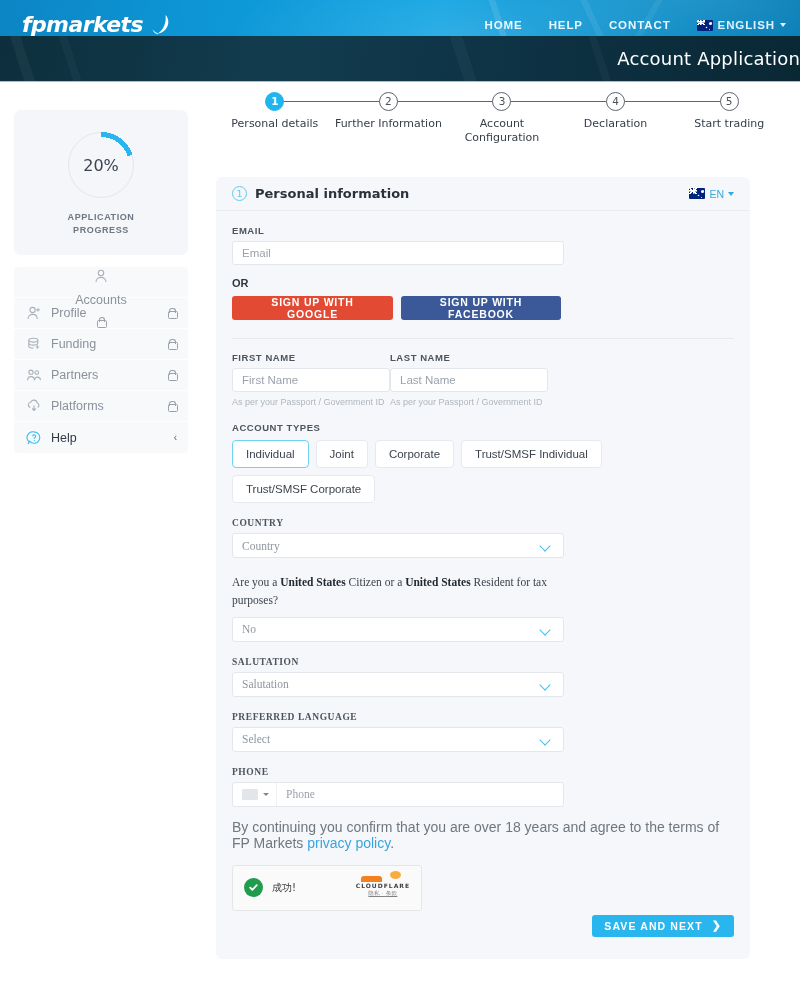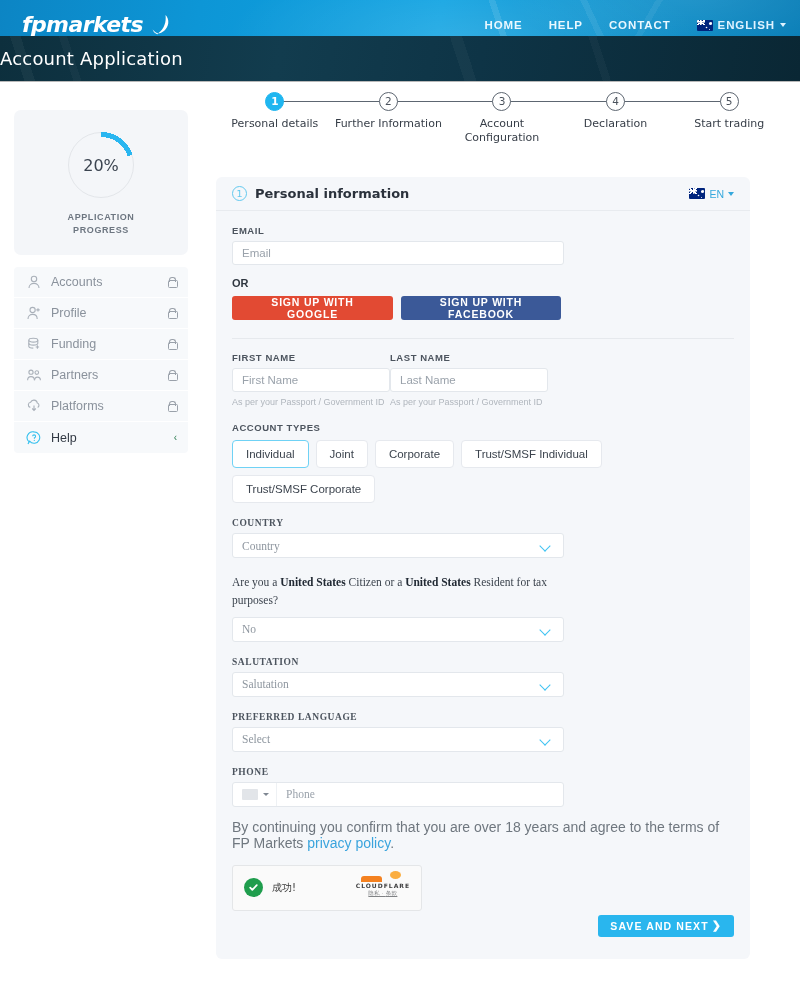--- a/index.html
+++ b/index.html
@@ -79,21 +79,21 @@
   .caret-down {
     width: 0; height: 0; border-left: 3.5px solid transparent;
     border-right: 3.5px solid transparent; border-top: 4px solid currentColor;
     display: inline-block;
   }
 
   
   .banner {
     position: relative; height: 46px;
     background: linear-gradient(100deg, #0d2f3d 0%, #123c4e 35%, #0e3446 60%, #0a2734 100%);
-    display: flex; align-items: center; justify-content: flex-start;
+    display: flex; align-items: center; justify-content: flex-end;
     border-bottom: 1px solid #b9b9b9;
     overflow: hidden;
   }
   .banner .diag2 {
     position: absolute; inset: 0;
     background:
       linear-gradient(72deg, transparent 0 3%, rgba(255,255,255,0.045) 3% 4.3%, transparent 4.3%),
       linear-gradient(72deg, transparent 0 9%, rgba(255,255,255,0.03) 9% 10%, transparent 10%),
       linear-gradient(72deg, transparent 0 57%, rgba(255,255,255,0.035) 57% 58.5%, transparent 58.5%),
       linear-gradient(72deg, transparent 0 74%, rgba(255,255,255,0.03) 74% 75%, transparent 75%);
@@ -138,21 +138,21 @@
     margin-top: 13px; font-size: 9px; letter-spacing: 0.6px;
     color: #6d7681; line-height: 1.45; font-weight: 600;
   }
   .nav-list { margin-top: 12px; }
   .nav-item {
     height: 31px; display: flex; align-items: center; gap: 9px;
     padding: 0 11px; background: #f7f9fb;
     border-bottom: 1px solid #ffffff;
     font-size: 12.5px; color: #8a929c; cursor: pointer;
   }
-  .nav-item:first-child { border-radius: 4px 4px 0 0; }
+  .nav-item:first-child { border-radius: 4px 4px 0 0; flex-direction: column; }
   .nav-item:last-child { border-radius: 0 0 4px 4px; border-bottom: none; }
   .nav-item .label { flex: 1; }
   .nav-item.active { color: #333a44; font-weight: 500; }
   .nav-item.active .ico svg { stroke: #35c0ee; }
   .ico { width: 17px; height: 17px; display: inline-flex; align-items: center; justify-content: center; flex: 0 0 auto; }
   .ico svg { width: 16px; height: 16px; stroke: #aab1ba; fill: none; stroke-width: 1.1; }
   .lock {
     width: 11px; height: 12px; position: relative; flex: 0 0 auto;
   }
   .lock::before {
@@ -327,21 +327,21 @@
     font-family: "DejaVu Sans", sans-serif; position: relative; z-index: 2;
   }
   .cf-sub {
     font-size: 5.5px; color: #808285; letter-spacing: 0.3px; margin-top: 1px;
   }
   .cf-sub span { text-decoration: underline; }
 
   .save-row { display: flex; justify-content: flex-end; margin-top: 4px; padding-right: 0; }
   .btn-save {
     background: #29b6ee; color: #fff; border: none; border-radius: 3px;
-    height: 22px; padding: 0 12px; display: flex; align-items: center; gap: 3px;
+    height: 22px; padding: 0 12px; display: flex; align-items: center; gap: 9px;
     font-size: 10.5px; letter-spacing: 1.1px; font-weight: 600; cursor: pointer;
     font-family: "Liberation Sans", sans-serif;
   }
   .btn-save .arrow { font-size: 11px; font-weight: bold; }
 </style>
 </head>
 <body>
 
 <div class="topbar">
   <div class="swoosh"></div>

